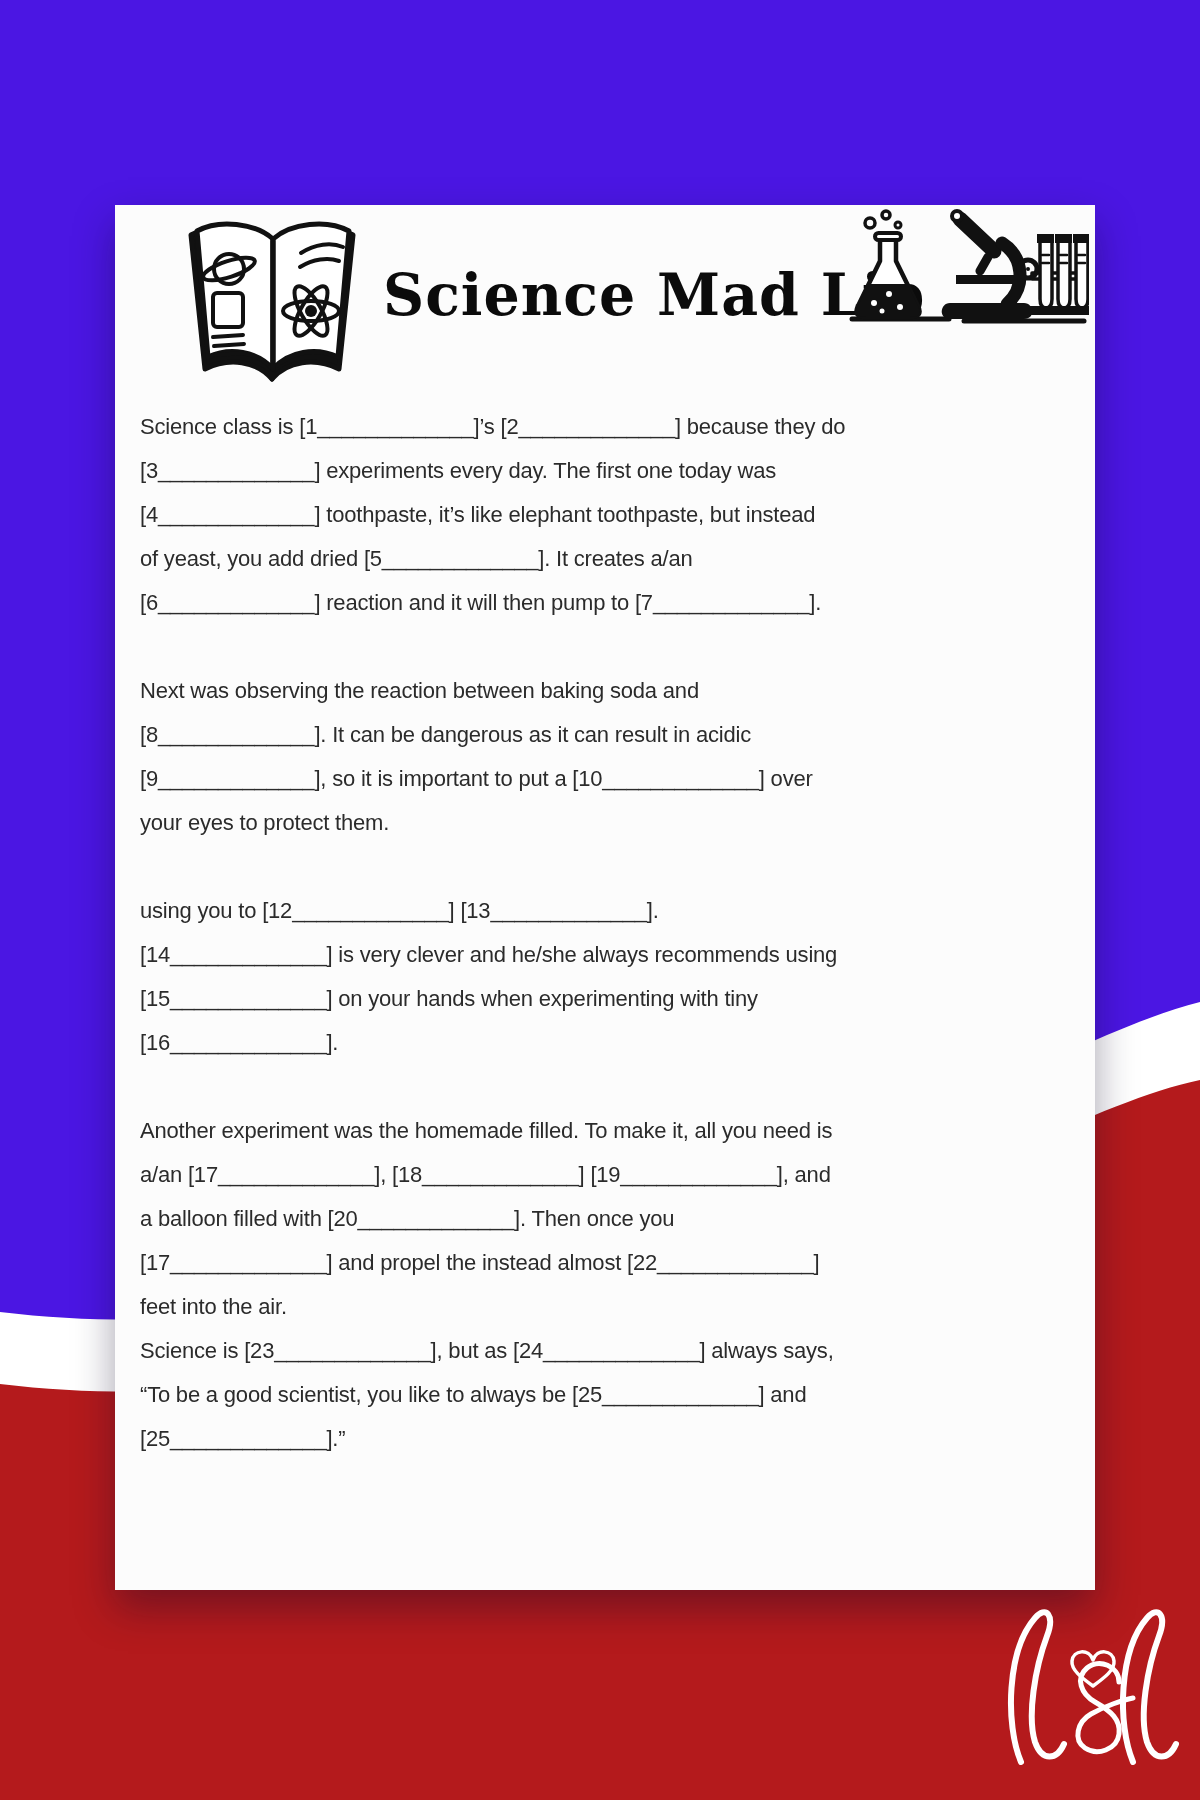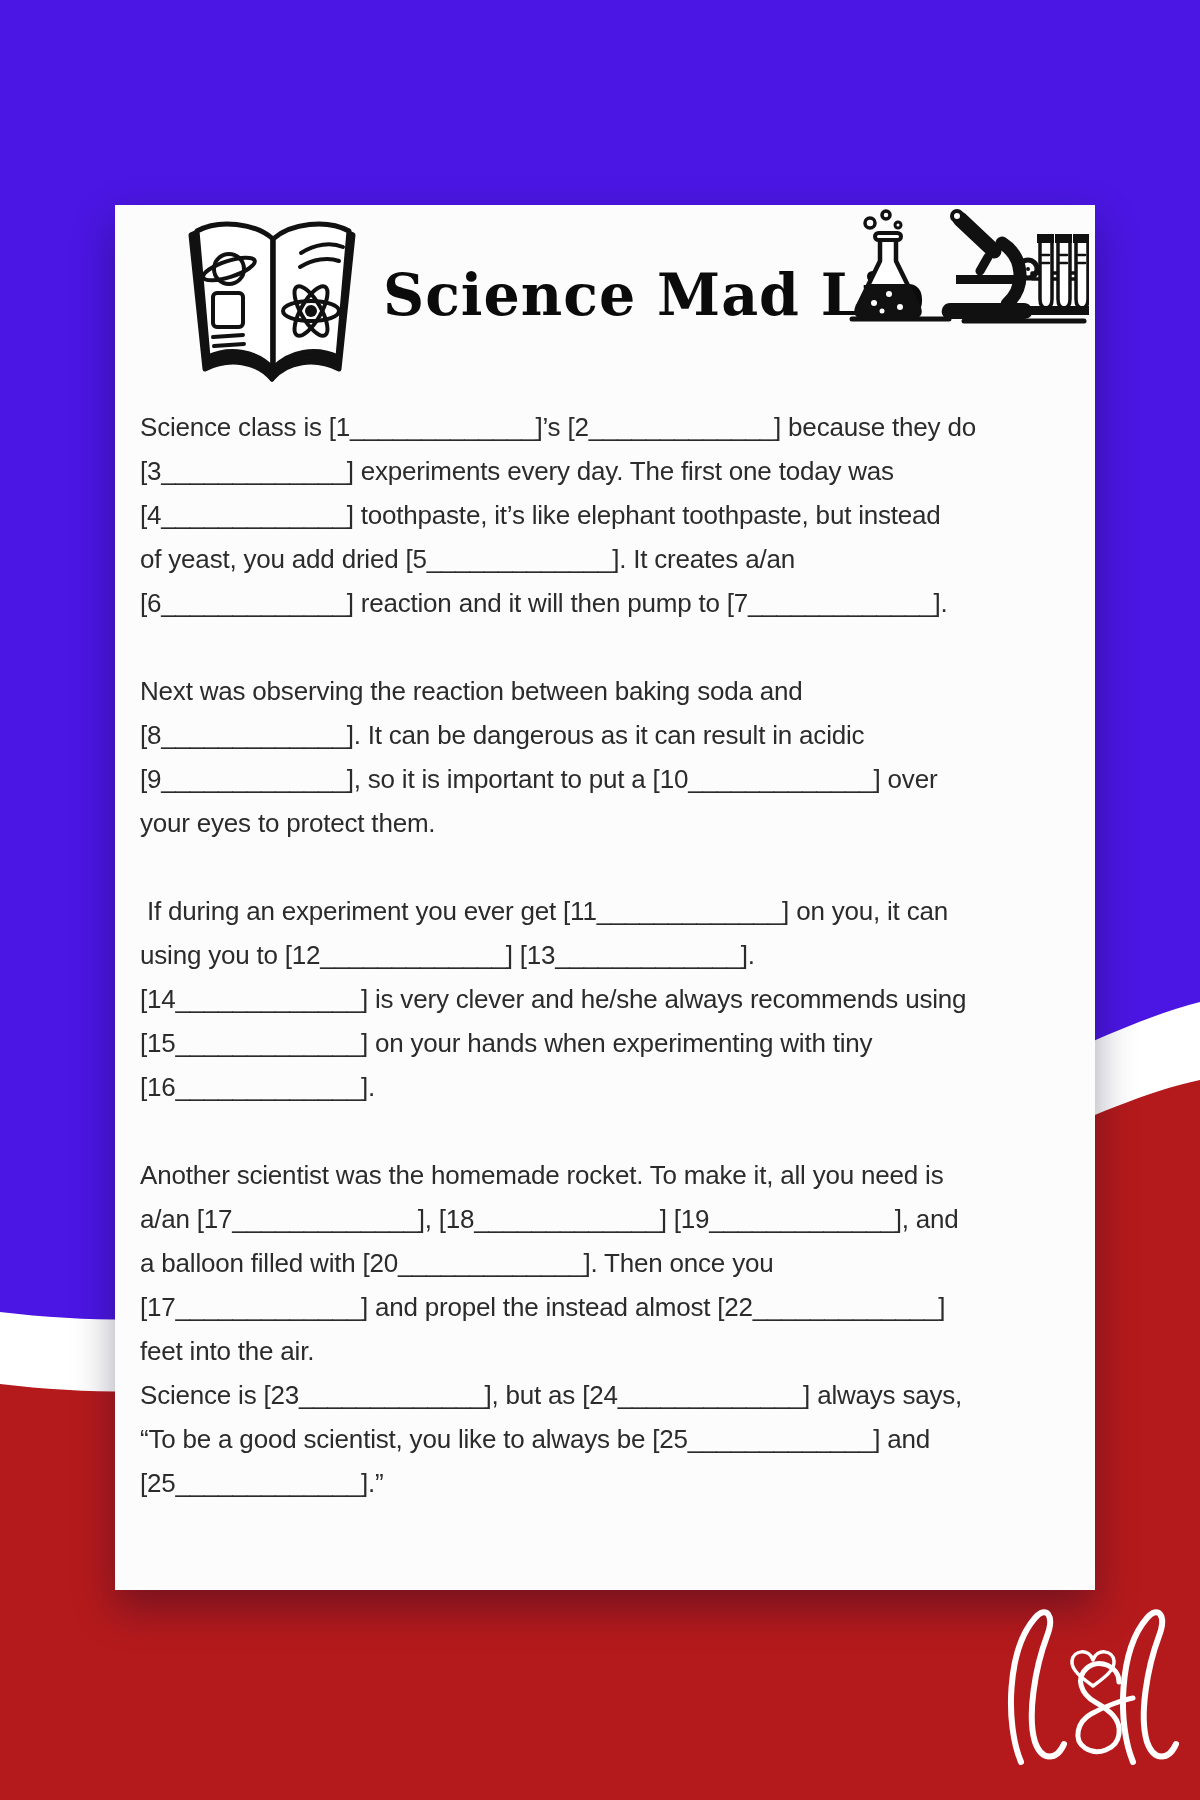--- a/index.html
+++ b/index.html
@@ -19,21 +19,21 @@
   .title{
     position:absolute;left:268px;right:252px;top:60px;
     text-align:center;font-family:"DejaVu Serif", serif;font-weight:900;
     font-size:57px;line-height:1.05;color:#0b0b0b;letter-spacing:1px;
     white-space:nowrap;
   }
   .content{position:absolute;left:25px;top:200px;right:10px;color:#2b2b2b;}
   .para{margin:0 0 44px 0;}
   .para:last-child{margin-bottom:0;}
   .line{
-    white-space:pre;font-size:26px;line-height:44px;letter-spacing:-0.2px;
+    white-space:pre;font-size:22px;line-height:44px;letter-spacing:-0.2px;
     color:#2b2b2b;
   }
   .logo{position:absolute;left:985px;top:1596px;}
 </style>
 </head>
 <body>
 
 <div class="stage">
 
   <svg class="bg-svg" viewBox="0 0 1200 1800" aria-hidden="true">
@@ -133,28 +133,27 @@
           <div class="line">of yeast, you add dried [5_____________]. It creates a/an</div>
           <div class="line">[6_____________] reaction and it will then pump to [7_____________].</div>
         </div>
         <div class="para">
           <div class="line">Next was observing the reaction between baking soda and</div>
           <div class="line">[8_____________]. It can be dangerous as it can result in acidic</div>
           <div class="line">[9_____________], so it is important to put a [10_____________] over</div>
           <div class="line">your eyes to protect them.</div>
         </div>
         <div class="para">
-          <div class="line"> If during an experiment you ever get [11_____________] on you, it can</div>
           <div class="line">using you to [12_____________] [13_____________].</div>
           <div class="line">[14_____________] is very clever and he/she always recommends using</div>
           <div class="line">[15_____________] on your hands when experimenting with tiny</div>
           <div class="line">[16_____________].</div>
         </div>
         <div class="para">
-          <div class="line">Another scientist was the homemade rocket. To make it, all you need is</div>
+          <div class="line">Another experiment was the homemade filled. To make it, all you need is</div>
           <div class="line">a/an [17_____________], [18_____________] [19_____________], and</div>
           <div class="line">a balloon filled with [20_____________]. Then once you</div>
           <div class="line">[17_____________] and propel the instead almost [22_____________]</div>
           <div class="line">feet into the air.</div>
           <div class="line">Science is [23_____________], but as [24_____________] always says,</div>
           <div class="line">“To be a good scientist, you like to always be [25_____________] and</div>
           <div class="line">[25_____________].”</div>
         </div>
       </div>
   </div>

